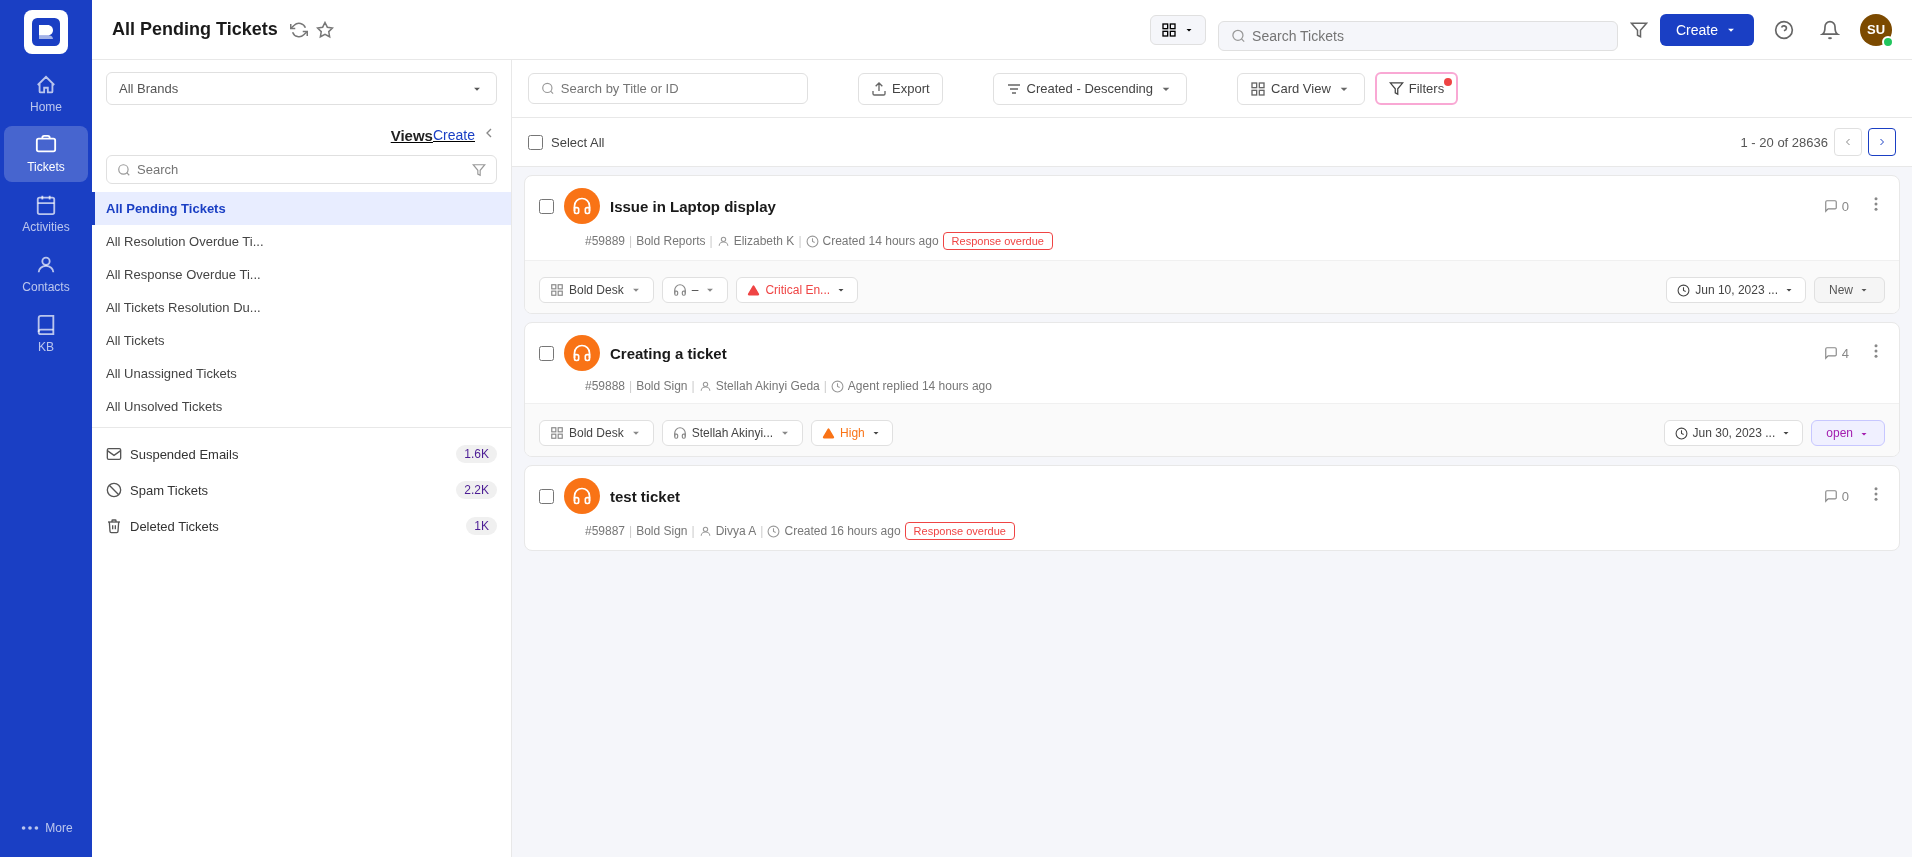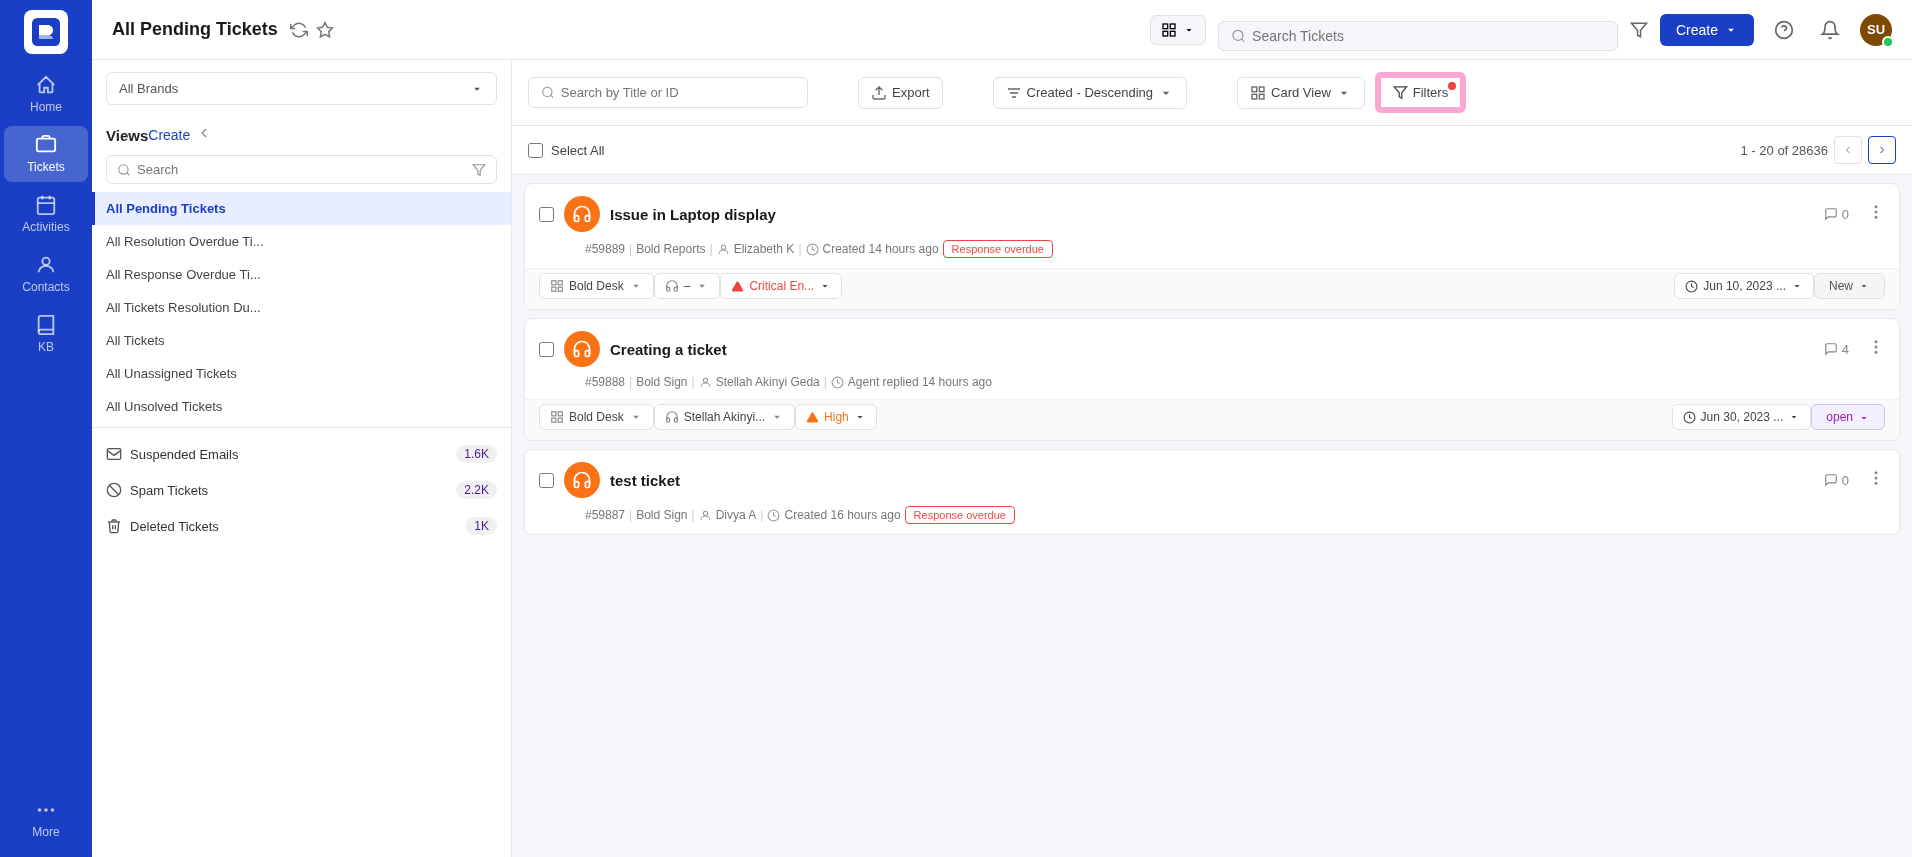--- a/index.html
+++ b/index.html
@@ -5,21 +5,21 @@
     * { box-sizing: border-box; margin: 0; padding: 0; font-family: -apple-system, BlinkMacSystemFont, 'Segoe UI', sans-serif; }
     body { background: #f5f6fa; display: flex; height: 857px; overflow: hidden; }
 
     
     .sidebar { width: 92px; background: #1a3fc4; display: flex; flex-direction: column; align-items: center; padding: 10px 0; gap: 4px; flex-shrink: 0; }
     .sidebar-logo { width: 44px; height: 44px; background: white; border-radius: 8px; display: flex; align-items: center; justify-content: center; margin-bottom: 8px; }
     .sidebar-logo svg { width: 28px; height: 28px; }
     .sidebar-item { display: flex; flex-direction: column; align-items: center; gap: 4px; padding: 8px 10px; border-radius: 8px; cursor: pointer; width: 84px; color: rgba(255,255,255,0.7); font-size: 12px; }
     .sidebar-item.active { background: rgba(255,255,255,0.2); color: white; }
     .sidebar-item svg { width: 22px; height: 22px; }
-    .sidebar-more { margin-top: auto; color: rgba(255,255,255,0.7); display: flex; flex-direction: column; align-items: center; gap: 4px; font-size: 12px; cursor: pointer; padding: 8px; }
+    .sidebar-more { margin-top: auto; color: rgba(255,255,255,0.7); display: flex; flex-direction: row; align-items: center; gap: 4px; font-size: 12px; cursor: pointer; padding: 8px; }
 
     
     .main { flex: 1; display: flex; flex-direction: column; overflow: hidden; }
 
     
     .top-header { background: white; display: flex; align-items: center; padding: 0 20px; height: 60px; border-bottom: 1px solid #e8e8e8; gap: 12px; flex-shrink: 0; }
     .page-title { font-size: 18px; font-weight: 600; color: #1a1a1a; }
     .title-icons { display: flex; gap: 8px; color: #888; margin-right: auto; }
     .title-icons svg { width: 18px; height: 18px; cursor: pointer; color: #777; }
     .search-bar { display: flex; align-items: center; background: #f5f6fa; border: 1px solid #e0e0e0; border-radius: 6px; padding: 6px 12px; gap: 6px; flex: 1; max-width: 400px; margin-top: 12px; }
@@ -31,21 +31,21 @@
     .avatar { width: 32px; height: 32px; background: #7c4a00; border-radius: 50%; display: flex; align-items: center; justify-content: center; color: white; font-size: 13px; font-weight: 600; position: relative; }
     .avatar-badge { position: absolute; bottom: -2px; right: -2px; width: 12px; height: 12px; background: #22c55e; border-radius: 50%; border: 2px solid white; }
     .view-select { display: flex; align-items: center; gap: 6px; background: #f5f6fa; border: 1px solid #e0e0e0; border-radius: 6px; padding: 6px 10px; cursor: pointer; font-size: 13px; }
 
     
     .content { display: flex; flex: 1; overflow: hidden; }
 
     
     .left-panel { width: 420px; background: white; border-right: 1px solid #e8e8e8; display: flex; flex-direction: column; flex-shrink: 0; overflow: hidden; }
     .brands-select { margin: 12px 14px; border: 1px solid #e0e0e0; border-radius: 6px; padding: 8px 12px; display: flex; align-items: center; justify-content: space-between; cursor: pointer; font-size: 13px; color: #555; }
-    .views-header { display: flex; align-items: center; justify-content: flex-start; padding: 8px 14px 6px; }
+    .views-header { display: flex; align-items: center; justify-content: flex-end; padding: 8px 14px 6px; text-decoration: underline; }
     .views-title { font-size: 15px; font-weight: 600; color: #222; }
     .views-create { color: #1a3fc4; font-size: 14px; font-weight: 500; cursor: pointer; }
     .views-right { display: flex; align-items: center; gap: 6px; }
     .collapse-btn { color: #888; cursor: pointer; }
     .search-views { display: flex; align-items: center; border: 1px solid #e0e0e0; border-radius: 6px; margin: 4px 14px 8px; padding: 6px 10px; gap: 6px; }
     .search-views input { border: none; outline: none; font-size: 13px; flex: 1; color: #555; }
     .filter-views { color: #888; cursor: pointer; }
     .views-list { overflow-y: auto; flex: 1; }
     .view-item { padding: 9px 14px; cursor: pointer; font-size: 13px; color: #444; }
     .view-item.active { background: #e8edff; color: #1a3fc4; font-weight: 600; border-left: 3px solid #1a3fc4; }
@@ -55,21 +55,21 @@
     .special-item-left { display: flex; align-items: center; gap: 8px; }
     .badge { background: #f0f0f0; border-radius: 12px; padding: 2px 8px; font-size: 12px; color: #4c1d95; }
 
     
     .right-panel { flex: 1; display: flex; flex-direction: column; overflow: hidden; background: #f5f6fa; }
     .tickets-header { background: white; display: flex; align-items: center; padding: 12px 16px; border-bottom: 1px solid #e8e8e8; gap: 10px; flex-shrink: 0; }
     .search-tickets { display: flex; align-items: center; background: white; border: 1px solid #e0e0e0; border-radius: 6px; padding: 7px 12px; gap: 6px; flex: 0 0 280px; }
     .search-tickets input { border: none; outline: none; font-size: 13px; color: #555; background: transparent; width: 100%; }
     .toolbar-btn { display: flex; align-items: center; gap: 5px; background: white; border: 1px solid #e0e0e0; border-radius: 6px; padding: 7px 12px; cursor: pointer; font-size: 13px; color: #444; white-space: nowrap; margin-left: 40px; }
     .toolbar-btn svg { width: 16px; height: 16px; color: #666; }
-    .filters-btn { display: flex; align-items: flex-start; gap: 5px; background: white; border: 6px solid #f9a8d4; border-radius: 6px; padding: 7px 12px; cursor: pointer; font-size: 13px; color: #444; position: relative; }
+    .filters-btn { display: flex; align-items: flex-start; gap: 5px; background: white; border: 2px solid #f9a8d4; border-radius: 6px; padding: 7px 12px; cursor: pointer; font-size: 13px; color: #444; position: relative; }
     .filters-dot { width: 8px; height: 8px; background: #ef4444; border-radius: 50%; position: absolute; top: 4px; right: 4px; }
 
     
     .select-all-row { background: white; display: flex; align-items: center; padding: 10px 16px; border-bottom: 1px solid #e8e8e8; flex-shrink: 0; }
     .select-all-row label { font-size: 13px; color: #444; margin-left: 8px; cursor: pointer; }
     .pagination { margin-left: auto; font-size: 13px; color: #555; display: flex; align-items: center; gap: 6px; }
     .page-nav { width: 28px; height: 28px; display: flex; align-items: center; justify-content: center; border-radius: 4px; cursor: pointer; color: #888; border: 1px solid #e0e0e0; background: white; }
     .page-nav.active-nav { color: #1a3fc4; border-color: #1a3fc4; }
 
     
@@ -77,21 +77,21 @@
     .ticket-card { background: white; margin: 8px 12px; border-radius: 8px; border: 1px solid #e8e8e8; overflow: hidden; }
     .ticket-top { display: flex; align-items: center; padding: 12px 14px 6px; gap: 10px; }
     .ticket-avatar { width: 36px; height: 36px; background: #f97316; border-radius: 50%; display: flex; align-items: center; justify-content: center; flex-shrink: 0; }
     .ticket-avatar svg { width: 20px; height: 20px; color: white; }
     .ticket-title { font-size: 15px; font-weight: 600; color: #1a1a1a; flex: 1; cursor: pointer; }
     .ticket-comment { display: flex; align-items: center; gap: 4px; color: #888; font-size: 13px; margin-left: auto; }
     .ticket-more { color: #888; cursor: pointer; margin-left: 8px; }
     .ticket-meta { display: flex; align-items: center; gap: 4px; padding: 2px 14px 10px 60px; font-size: 12px; color: #777; flex-wrap: wrap; }
     .ticket-meta-sep { color: #ccc; }
     .overdue-badge { background: white; border: 1px solid #ef4444; color: #ef4444; border-radius: 4px; padding: 2px 8px; font-size: 11px; font-weight: 500; }
-    .ticket-bottom { display: flex; align-items: center; padding: 4px 14px 10px; border-top: 1px solid #f0f0f0; background: #fafafa; flex-wrap: wrap; }
+    .ticket-bottom { display: flex; align-items: center; padding: 16px 14px 10px; gap: 8px; border-top: 1px solid #f0f0f0; background: #fafafa; flex-wrap: wrap; }
     .bottom-select { display: flex; align-items: center; gap: 5px; border: 1px solid #e0e0e0; border-radius: 6px; padding: 5px 10px; font-size: 12px; color: #444; cursor: pointer; background: white; }
     .bottom-select svg { width: 14px; height: 14px; color: #888; }
     .priority-badge { display: flex; align-items: center; gap: 5px; border: 1px solid #e0e0e0; border-radius: 6px; padding: 5px 10px; font-size: 12px; color: #444; cursor: pointer; background: white; }
     .priority-critical { color: #ef4444; }
     .priority-high { color: #f97316; }
     .date-select { display: flex; align-items: center; gap: 5px; border: 1px solid #e0e0e0; border-radius: 6px; padding: 5px 10px; font-size: 12px; color: #444; cursor: pointer; background: white; margin-left: auto; }
     .status-badge-new { background: #f5f5f5; border: 1px solid #e0e0e0; color: #555; border-radius: 6px; padding: 5px 14px; font-size: 12px; font-weight: 500; cursor: pointer; display: flex; align-items: center; gap: 5px; }
     .status-badge-open { background: #f0f0ff; border: 1px solid #c7c7ff; color: #a21caf; border-radius: 6px; padding: 5px 14px; font-size: 12px; font-weight: 500; cursor: pointer; display: flex; align-items: flex-end; gap: 5px; }
 
     input[type="checkbox"] { width: 15px; height: 15px; cursor: pointer; accent-color: #1a3fc4; }

